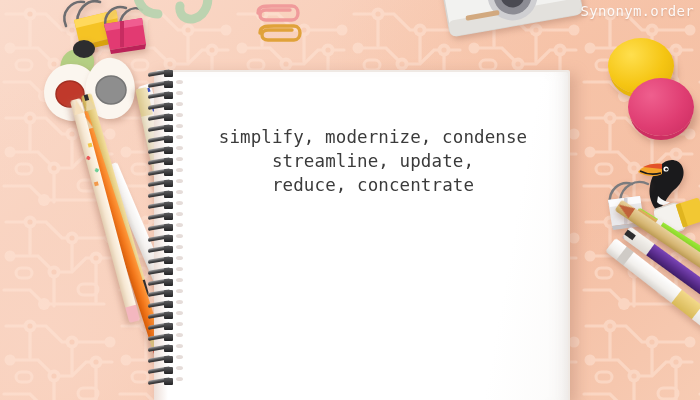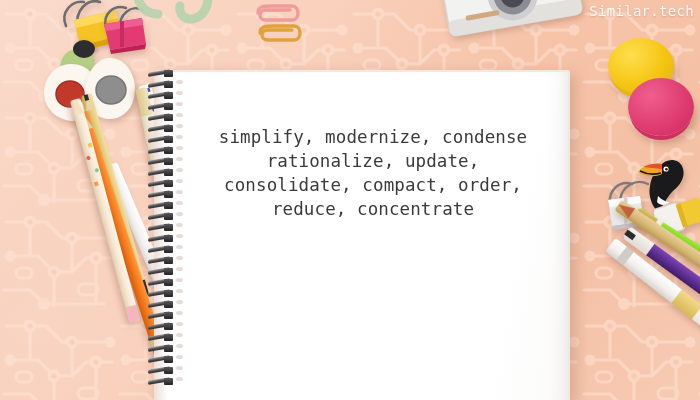--- a/index.html
+++ b/index.html
@@ -504,22 +504,21 @@
         </div>
       <div class="coil" style="top:316px">
           <div class="wire"></div>
           <div class="cap"></div>
         </div>
     </div>
 
     <div class="page-text">
       <div class="wordlist">
         <div>simplify, modernize, condense</div>
-        <div>rationalize, update,</div>
-        <div>consolidate, compact, order,</div>
+        <div>streamline, update,</div>
         <div>reduce, concentrate</div>
       </div>
     </div>
   </div>
 
   <div class="prop macaron mac-yellow"></div>
   <div class="prop macaron mac-pink"></div>
 
   <svg class="prop sh" style="left:632px; top:150px; width:62px; height:64px;" viewBox="0 0 62 64" xmlns="http://www.w3.org/2000/svg">
     <path d="M28 16 C34 8 46 8 50 16 C54 24 50 34 42 40 C36 45 30 58 26 62 C20 56 16 46 18 36 C19 28 23 21 28 16 Z" fill="#1a1a1c"></path>
@@ -567,15 +566,15 @@
     <div style="position:absolute;left:0;top:4px;width:10px;height:6px;background:#2c2c2e;"></div>
   </div>
 
   <div class="prop pen sh" style="left:596px; top:278px; width:136px; height:17px; transform:rotate(38deg);
               background:linear-gradient(180deg,#ffffff,#f2f0ed 58%,#d8d4cf);">
     <div style="position:absolute;left:14px;top:0;width:9px;height:17px;background:#cfcbc6;"></div>
     <div style="position:absolute;right:26px;top:0;width:26px;height:17px;background:linear-gradient(180deg,#f3d98a,#d8b957);"></div>
     <div style="position:absolute;right:0;top:0;width:26px;height:17px;border-radius:0 4px 4px 0;background:linear-gradient(180deg,#ffffff,#e6e3de);"></div>
   </div>
 
-  <div class="watermark">Similar.tech</div>
+  <div class="watermark">Synonym.order</div>
 
 </div>
 
 </body></html>

